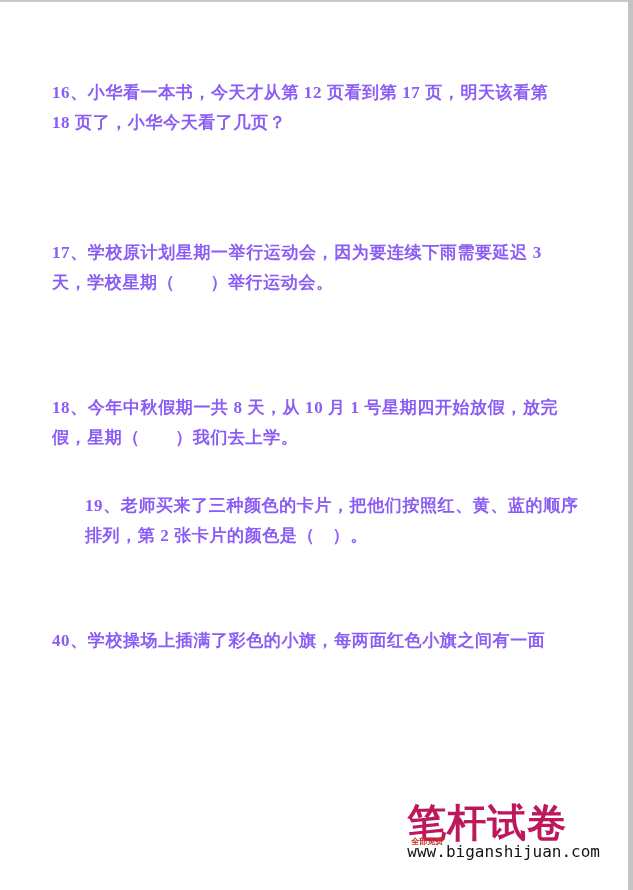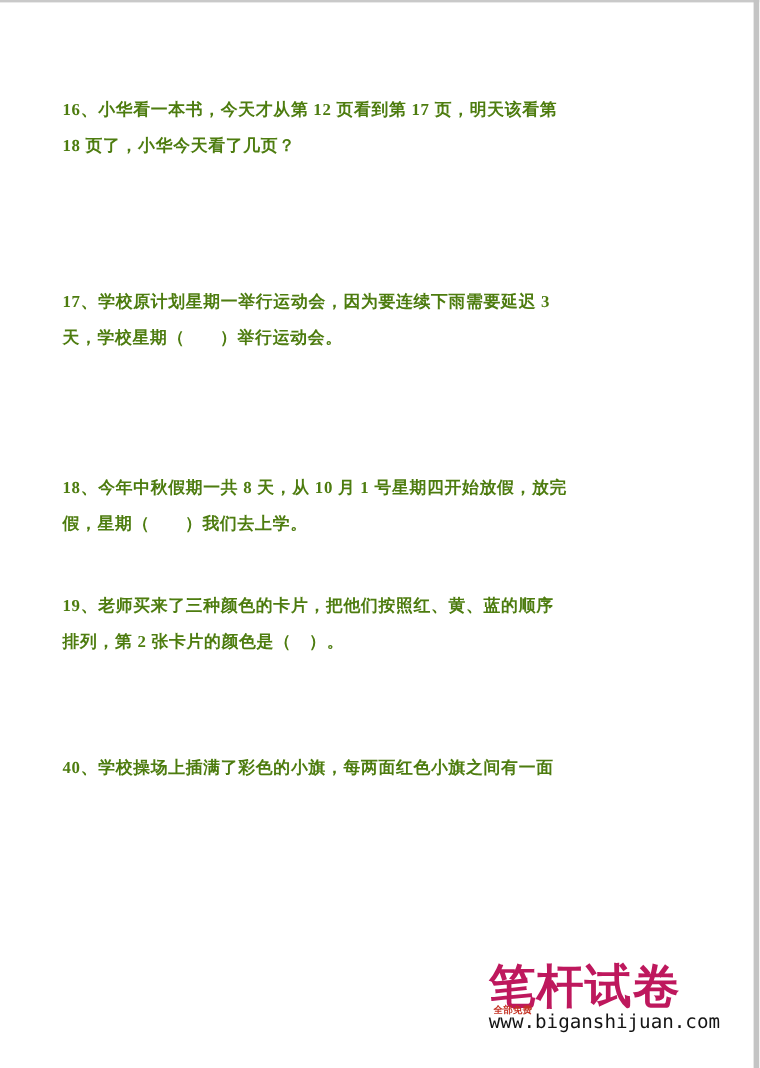--- a/index.html
+++ b/index.html
@@ -24,30 +24,30 @@
   .edge-right {
     position: absolute;
     top: 0; right: 0;
     width: 5px; height: 890px;
     background: #c4c4c4;
   }
   .question {
     position: absolute;
     left: 52px;
     width: 545px;
-    color: #4d7c0f;
-    font-size: 14px;
+    color: #8b5cf6;
+    font-size: 17px;
     font-weight: bold;
     line-height: 30px;
     letter-spacing: 0.6px;
   }
   .q16 { top: 78px; }
   .q17 { top: 215px; margin-top: 23px; }
   .q18 { top: 353px; margin-top: 40px; }
-  .q19 { top: 491px; }
+  .q19 { top: 491px; margin-left: 33px; }
   .q20 { top: 626px; }
   .q-line { white-space: nowrap; }
 
   .watermark {
     position: absolute;
     top: 804px;
     right: 33px;
     text-align: left;
   }
   .wm-brand {

